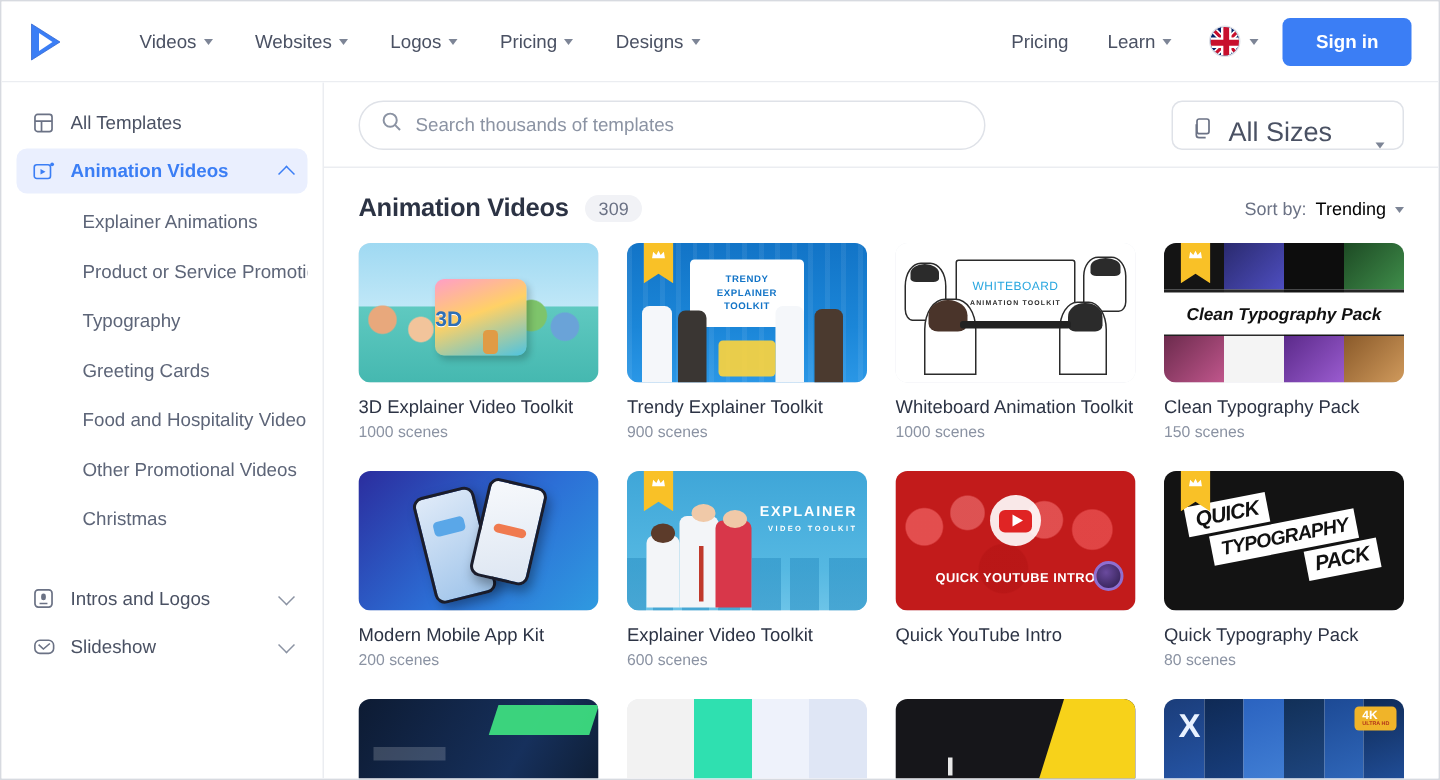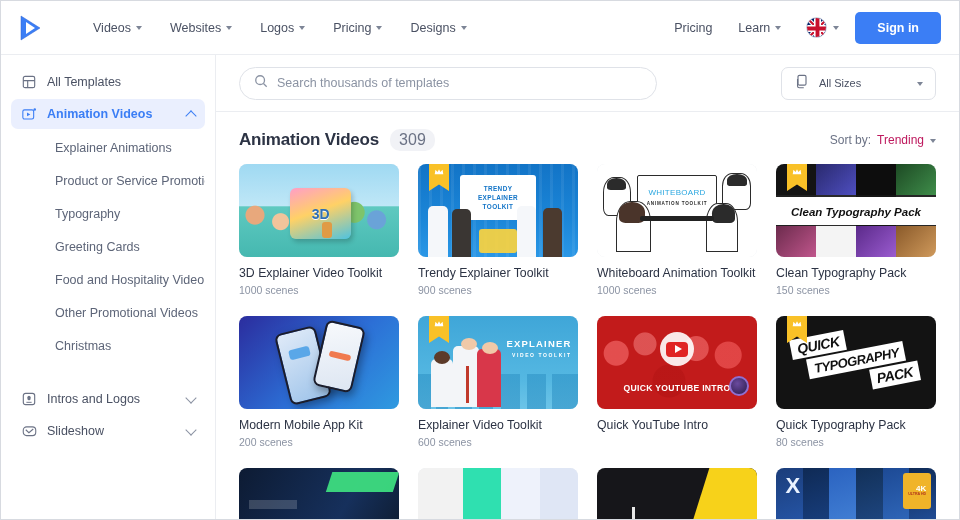--- a/index.html
+++ b/index.html
@@ -115,39 +115,39 @@
     border: none; outline: none; flex: 1;
     font-size: 12.5px; color: #4a5163;
     font-family: "Liberation Sans", sans-serif;
     background: transparent;
   }
   .search-input::placeholder { color: #8b93a3; }
   .sizes-select {
     margin-left: auto;
     width: 155px; height: 33px;
     border: 1px solid #dfe2e8; border-radius: 7px;
-    display: flex; align-items: center; gap: 9px;
+    display: flex; align-items: flex-end; gap: 9px;
     padding: 0 12px; cursor: pointer;
-    font-size: 11px; color: #4a5163;
+    font-size: 18px; color: #4a5163;
   }
 
   .content { flex: 1; overflow: hidden; padding: 0 23px; }
   .title-row {
     display: flex; align-items: center;
     padding: 17px 0 13px 0;
   }
   .page-title { font-size: 17px; font-weight: bold; color: #2c3344; letter-spacing: -0.2px; }
   .count-pill {
     margin-left: 11px;
     background: #f1f2f6; color: #6b7285;
-    font-size: 16px; border-radius: 10px;
+    font-size: 12px; border-radius: 10px;
     padding: 3px 9px; line-height: 1;
   }
   .sort-wrap { margin-left: auto; display: flex; align-items: center; gap: 6px; font-size: 12px; color: #6b7285; cursor: pointer;}
-  .sort-val { color: #be185d; }
+  .sort-val { color: #000000; }
 
   .grid {
     display: grid;
     grid-template-columns: repeat(4, 1fr);
     gap: 20px 19px;
   }
   .card { cursor: pointer; }
   .thumb {
     width: 100%; height: 93px;
     border-radius: 8px; overflow: hidden;
@@ -356,21 +356,21 @@
 
           <div class="card">
             <div class="thumb">
               <div class="fill" style="background:linear-gradient(#9fd9f2 0%,#bfe7f7 45%,#5fc9c0 46%,#45b8b0 100%)"></div>
               <div class="fill" style="background:
                   radial-gradient(circle at 10% 55%,#e8a87c 0 9px,transparent 10px),
                   radial-gradient(circle at 26% 62%,#f2c49b 0 8px,transparent 9px),
                   radial-gradient(circle at 72% 52%,#7ec46b 0 10px,transparent 11px),
                   radial-gradient(circle at 86% 60%,#6aa3d8 0 9px,transparent 10px),
                   radial-gradient(circle at 40% 46%,#6b4030 0 12px,transparent 13px)"></div>
-              <div style="position:absolute;left:32%;top:26%;width:38%;height:55%;border-radius:6px;background:linear-gradient(160deg,#ff9ec7,#ffd166 45%,#4ec3e0);box-shadow:2px 3px 5px rgba(0,0,0,.2);display:flex;align-items:center;justify-content:center;">
+              <div style="position:absolute;left:32%;top:26%;width:38%;height:55%;border-radius:6px;background:linear-gradient(160deg,#ff9ec7,#ffd166 45%,#4ec3e0);box-shadow:2px 3px 5px rgba(0,0,0,.2);display:flex;align-items:center;justify-content:flex-start;">
                 <span style="font-size:14px;font-weight:bold;color:#2f6fb5;font-family:'Liberation Sans',sans-serif;line-height:1;text-shadow:0 1px 0 #fff">3D</span>
               </div>
               <div style="position:absolute;left:52%;top:62%;width:10px;height:16px;border-radius:3px;background:#e09b45"></div>
             </div>
             <div class="card-title">3D Explainer Video Toolkit</div>
             <div class="card-sub">1000 scenes</div>
           </div>
 
           <div class="card">
             <div class="thumb">
@@ -554,21 +554,21 @@
             <div class="thumb">
               <div class="mosaic" style="grid-template-columns:repeat(6,1fr);grid-template-rows:1fr">
                 <div style="background:linear-gradient(160deg,#1b3d7a,#2b63c0)"></div>
                 <div style="background:linear-gradient(160deg,#0f2a55,#1d4a95)"></div>
                 <div style="background:linear-gradient(160deg,#2b63c0,#4e8fe0)"></div>
                 <div style="background:linear-gradient(160deg,#123058,#255398)"></div>
                 <div style="background:linear-gradient(160deg,#1d4a95,#3a78cf)"></div>
                 <div style="background:linear-gradient(160deg,#0f2a55,#2b63c0)"></div>
               </div>
               <div style="position:absolute;left:6%;top:8%;font-size:22px;font-weight:bold;color:#e9f2ff;font-family:'Liberation Sans',sans-serif;line-height:1">X</div>
-              <div style="position:absolute;right:3%;top:5%;background:#f0b429;border-radius:3px;padding:12px 5px;text-align:right;line-height:1.1">
+              <div style="position:absolute;right:3%;top:5%;background:#f0b429;border-radius:3px;padding:2px 5px;text-align:left;line-height:1.1">
                 <div style="font-size:8px;font-weight:bold;color:#fff;font-family:'Liberation Sans',sans-serif;">4K</div>
                 <div style="font-size:3.6px;font-weight:bold;color:#b3361b;font-family:'Liberation Sans',sans-serif;">ULTRA HD</div>
               </div>
             </div>
             <div class="card-title"></div>
           </div>
 
         </div>
       </div>
     </div>

